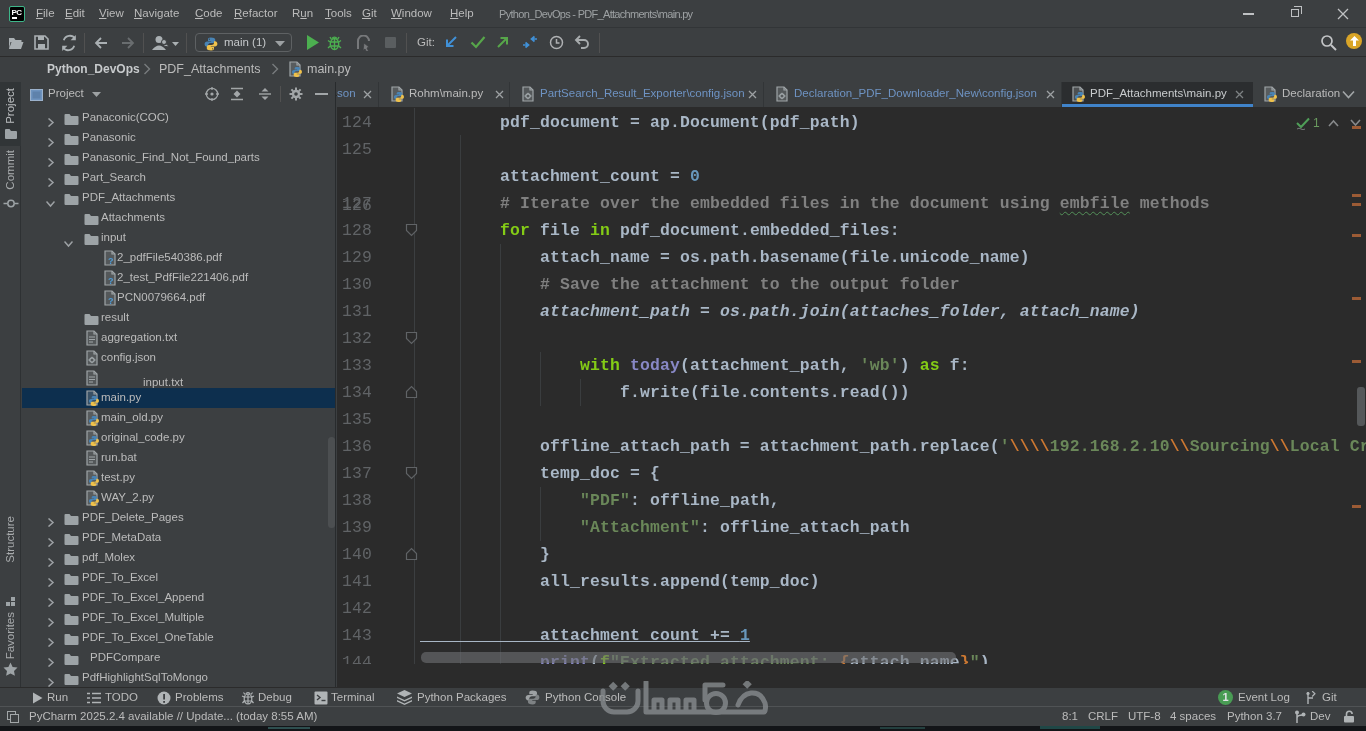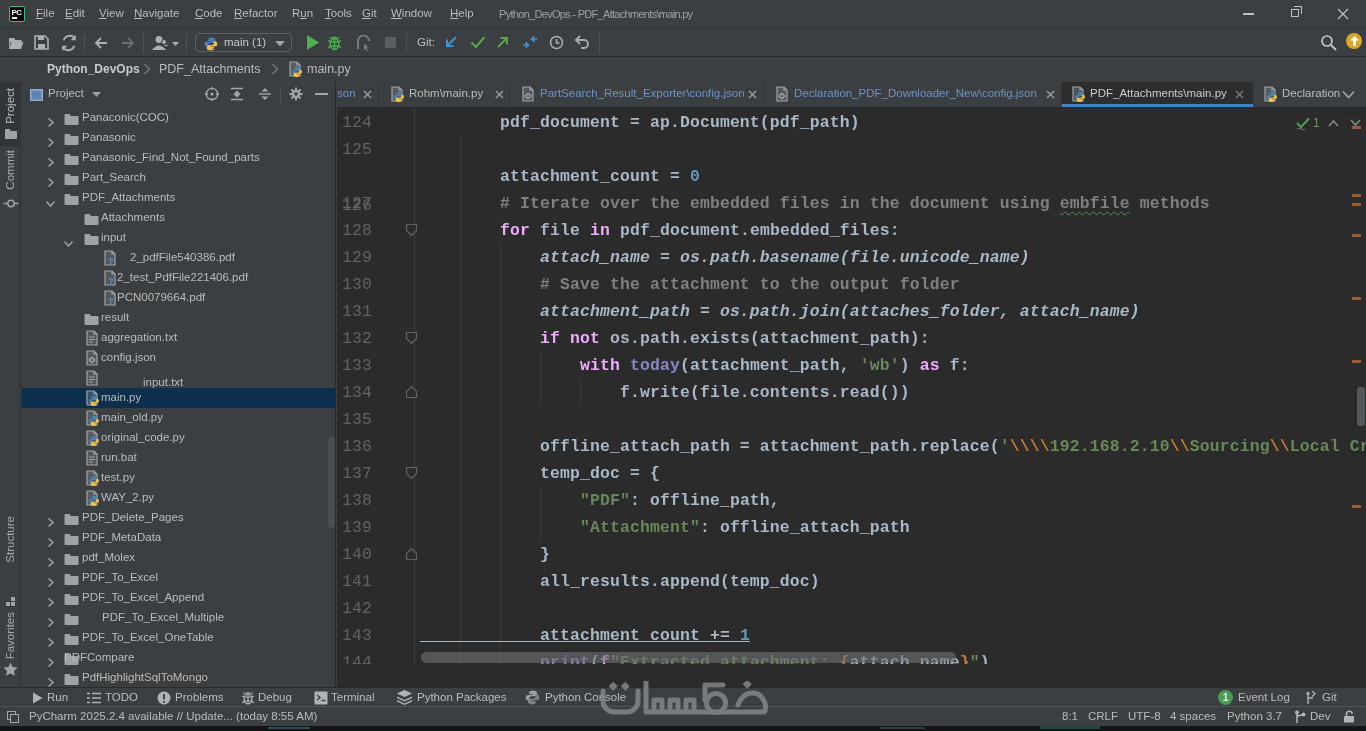--- a/index.html
+++ b/index.html
@@ -1,20 +1,20 @@
 <!DOCTYPE html>
 <html><head><meta charset="utf-8"><style>
 *{margin:0;padding:0;box-sizing:border-box;}
 body{width:1366px;height:731px;overflow:hidden;background:#3c3f41;font-family:"Liberation Sans",sans-serif;}
 #app{position:relative;width:1366px;height:731px;overflow:hidden;}
 .abs{position:absolute;}
 .txt{color:#bbbbbb;font-size:11.5px;white-space:pre;}
 .codeline{position:absolute;left:420px;font-family:"Liberation Mono",monospace;font-size:16.4px;letter-spacing:0.16px;line-height:27px;white-space:pre;color:#a9b7c6;font-weight:bold;}
 .lnum{position:absolute;font-family:"Liberation Mono",monospace;font-size:16.4px;letter-spacing:0.16px;line-height:27px;color:#606366;width:36px;text-align:right;left:336px;}
-.kw{color:#f0abfc;}
+.kw{color:#84cc16;}
 .str{color:#6a8759;}
 .num{color:#6897bb;}
 .com{color:#808080;}
 .bi{color:#8888c6;}
 .esc{color:#cc7832;}
 .guide{position:absolute;width:1px;background:#3a3d3f;}
 </style></head>
 <body>
 <div id="app">
 
@@ -282,21 +282,21 @@
 <div class="abs" style="left:62px;top:150px;"><svg width="15" height="13" viewBox="0 0 15 13">
           <path d="M0.5,2 a1,1 0 0 1 1,-1 h4 l1.5,2 h6.5 a1,1 0 0 1 1,1 v7 a1,1 0 0 1 -1,1 h-12 a1,1 0 0 1 -1,-1 z" fill="#9da3a6"></path>
         </svg></div>
 <div class="abs txt" style="left:79px;top:149px;">input</div>
 <div class="abs" style="left:80px;top:168px;"><svg width="16" height="16" viewBox="0 0 16 16">
           <path d="M3,1 h7 l3,3 v11 h-10 z" fill="#8d9396" opacity="0.3"></path>
           <path d="M3,1 h7 l3,3 v11 h-10 z" fill="none" stroke="#9fa5a8" stroke-width="1.2"></path>
           <path d="M10,1 v3 h3" fill="none" stroke="#9fa5a8" stroke-width="1.2"></path>
           <text x="6" y="14" font-size="9" font-weight="bold" fill="#4f9bd5" font-family="Liberation Sans">?</text>
         </svg></div>
-<div class="abs txt" style="left:88px;top:169px;padding-left:20px;">2_pdfFile540386.pdf</div>
+<div class="abs txt" style="left:95px;top:169px;">2_pdfFile540386.pdf</div>
 <div class="abs" style="left:80px;top:188px;"><svg width="16" height="16" viewBox="0 0 16 16">
           <path d="M3,1 h7 l3,3 v11 h-10 z" fill="#8d9396" opacity="0.3"></path>
           <path d="M3,1 h7 l3,3 v11 h-10 z" fill="none" stroke="#9fa5a8" stroke-width="1.2"></path>
           <path d="M10,1 v3 h3" fill="none" stroke="#9fa5a8" stroke-width="1.2"></path>
           <text x="6" y="14" font-size="9" font-weight="bold" fill="#4f9bd5" font-family="Liberation Sans">?</text>
         </svg></div>
 <div class="abs txt" style="left:95px;top:189px;">2_test_PdfFile221406.pdf</div>
 <div class="abs" style="left:80px;top:208px;"><svg width="16" height="16" viewBox="0 0 16 16">
           <path d="M3,1 h7 l3,3 v11 h-10 z" fill="#8d9396" opacity="0.3"></path>
           <path d="M3,1 h7 l3,3 v11 h-10 z" fill="none" stroke="#9fa5a8" stroke-width="1.2"></path>
@@ -433,35 +433,35 @@
 <div class="abs" style="left:42px;top:510px;"><svg width="15" height="13" viewBox="0 0 15 13">
           <path d="M0.5,2 a1,1 0 0 1 1,-1 h4 l1.5,2 h6.5 a1,1 0 0 1 1,1 v7 a1,1 0 0 1 -1,1 h-12 a1,1 0 0 1 -1,-1 z" fill="#9da3a6"></path>
         </svg></div>
 <div class="abs txt" style="left:60px;top:509px;">PDF_To_Excel_Append</div>
 <div class="abs" style="left:24px;top:531px;"><svg width="9" height="9" viewBox="0 0 9 9">
           <path d="M2.5,0.5 L7,4.5 L2.5,8.5" fill="none" stroke="#9da1a4" stroke-width="1.5"></path>
         </svg></div>
 <div class="abs" style="left:42px;top:530px;"><svg width="15" height="13" viewBox="0 0 15 13">
           <path d="M0.5,2 a1,1 0 0 1 1,-1 h4 l1.5,2 h6.5 a1,1 0 0 1 1,1 v7 a1,1 0 0 1 -1,1 h-12 a1,1 0 0 1 -1,-1 z" fill="#9da3a6"></path>
         </svg></div>
-<div class="abs txt" style="left:60px;top:529px;margin-left:20px;">PDF_To_Excel_Multiple</div>
+<div class="abs txt" style="left:60px;top:529px;">PDF_To_Excel_Multiple</div>
 <div class="abs" style="left:24px;top:551px;"><svg width="9" height="9" viewBox="0 0 9 9">
           <path d="M2.5,0.5 L7,4.5 L2.5,8.5" fill="none" stroke="#9da1a4" stroke-width="1.5"></path>
         </svg></div>
 <div class="abs" style="left:42px;top:550px;"><svg width="15" height="13" viewBox="0 0 15 13">
           <path d="M0.5,2 a1,1 0 0 1 1,-1 h4 l1.5,2 h6.5 a1,1 0 0 1 1,1 v7 a1,1 0 0 1 -1,1 h-12 a1,1 0 0 1 -1,-1 z" fill="#9da3a6"></path>
         </svg></div>
 <div class="abs txt" style="left:60px;top:549px;">PDF_To_Excel_OneTable</div>
 <div class="abs" style="left:24px;top:571px;"><svg width="9" height="9" viewBox="0 0 9 9">
           <path d="M2.5,0.5 L7,4.5 L2.5,8.5" fill="none" stroke="#9da1a4" stroke-width="1.5"></path>
         </svg></div>
 <div class="abs" style="left:42px;top:570px;"><svg width="15" height="13" viewBox="0 0 15 13">
           <path d="M0.5,2 a1,1 0 0 1 1,-1 h4 l1.5,2 h6.5 a1,1 0 0 1 1,1 v7 a1,1 0 0 1 -1,1 h-12 a1,1 0 0 1 -1,-1 z" fill="#9da3a6"></path>
         </svg></div>
-<div class="abs txt" style="left:42px;top:569px;">PDFCompare</div>
+<div class="abs txt" style="left:68px;top:569px;">PDFCompare</div>
 <div class="abs" style="left:24px;top:591px;"><svg width="9" height="9" viewBox="0 0 9 9">
           <path d="M2.5,0.5 L7,4.5 L2.5,8.5" fill="none" stroke="#9da1a4" stroke-width="1.5"></path>
         </svg></div>
 <div class="abs" style="left:42px;top:590px;"><svg width="15" height="13" viewBox="0 0 15 13">
           <path d="M0.5,2 a1,1 0 0 1 1,-1 h4 l1.5,2 h6.5 a1,1 0 0 1 1,1 v7 a1,1 0 0 1 -1,1 h-12 a1,1 0 0 1 -1,-1 z" fill="#9da3a6"></path>
         </svg></div>
 <div class="abs txt" style="left:60px;top:589px;">PdfHighlightSqlToMongo</div>
 
   <div class="abs" style="left:306px;top:355px;width:7px;height:91px;background:#5a5d5f;border-radius:4px;opacity:0.55;"></div>
 </div>
@@ -574,27 +574,26 @@
       <div class="codeline" style="left:83px;top:1px;">        pdf_document = ap.Document(pdf_path)</div>
       <div class="lnum" style="left:-1px;top:28px;">125</div>
       <div class="codeline" style="left:83px;top:28px;"></div>
       <div class="lnum" style="left:-1px;top:55px;margin-top:29px;">126</div>
       <div class="codeline" style="left:83px;top:55px;">        attachment_count = <span class="num">0</span></div>
       <div class="lnum" style="left:-1px;top:82px;">127</div>
       <div class="codeline" style="left:83px;top:82px;"><span class="com">        # Iterate over the embedded files in the document using <span style="text-decoration:underline wavy #549159 1px;text-underline-offset:3px;">embfile</span> methods</span></div>
       <div class="lnum" style="left:-1px;top:109px;">128</div>
       <div class="codeline" style="left:83px;top:109px;">        <span class="kw">for</span> file <span class="kw">in</span> pdf_document.embedded_files:</div>
       <div class="lnum" style="left:-1px;top:136px;">129</div>
-      <div class="codeline" style="left:83px;top:136px;font-style:italic;">            attach_name = os.path.basename(file.unicode_name)</div>
+      <div class="codeline" style="left:83px;top:136px;">            attach_name = os.path.basename(file.unicode_name)</div>
       <div class="lnum" style="left:-1px;top:163px;">130</div>
       <div class="codeline" style="left:83px;top:163px;"><span class="com">            # Save the attachment to the output folder</span></div>
       <div class="lnum" style="left:-1px;top:190px;">131</div>
       <div class="codeline" style="left:83px;top:190px;font-style:italic;">            attachment_path = os.path.join(attaches_folder, attach_name)</div>
       <div class="lnum" style="left:-1px;top:217px;">132</div>
-      <div class="codeline" style="left:83px;top:217px;">            <span class="kw">if not</span> os.path.exists(attachment_path):</div>
       <div class="lnum" style="left:-1px;top:244px;">133</div>
       <div class="codeline" style="left:83px;top:244px;">                <span class="kw">with</span> <span class="bi">today</span>(attachment_path, <span class="str">'wb'</span>) <span class="kw">as</span> f:</div>
       <div class="lnum" style="left:-1px;top:271px;">134</div>
       <div class="codeline" style="left:83px;top:271px;">                    f.write(file.contents.read())</div>
       <div class="lnum" style="left:-1px;top:298px;">135</div>
       <div class="codeline" style="left:83px;top:298px;"></div>
       <div class="lnum" style="left:-1px;top:325px;">136</div>
       <div class="codeline" style="left:83px;top:325px;">            offline_attach_path = attachment_path.replace(<span class="str">'</span><span class="esc">\\\\</span><span class="str">192.168.2.10</span><span class="esc">\\</span><span class="str">Sourcing</span><span class="esc">\\</span><span class="str">Local Cr</span></div>
       <div class="lnum" style="left:-1px;top:352px;">137</div>
       <div class="codeline" style="left:83px;top:352px;">            temp_doc = {</div>

